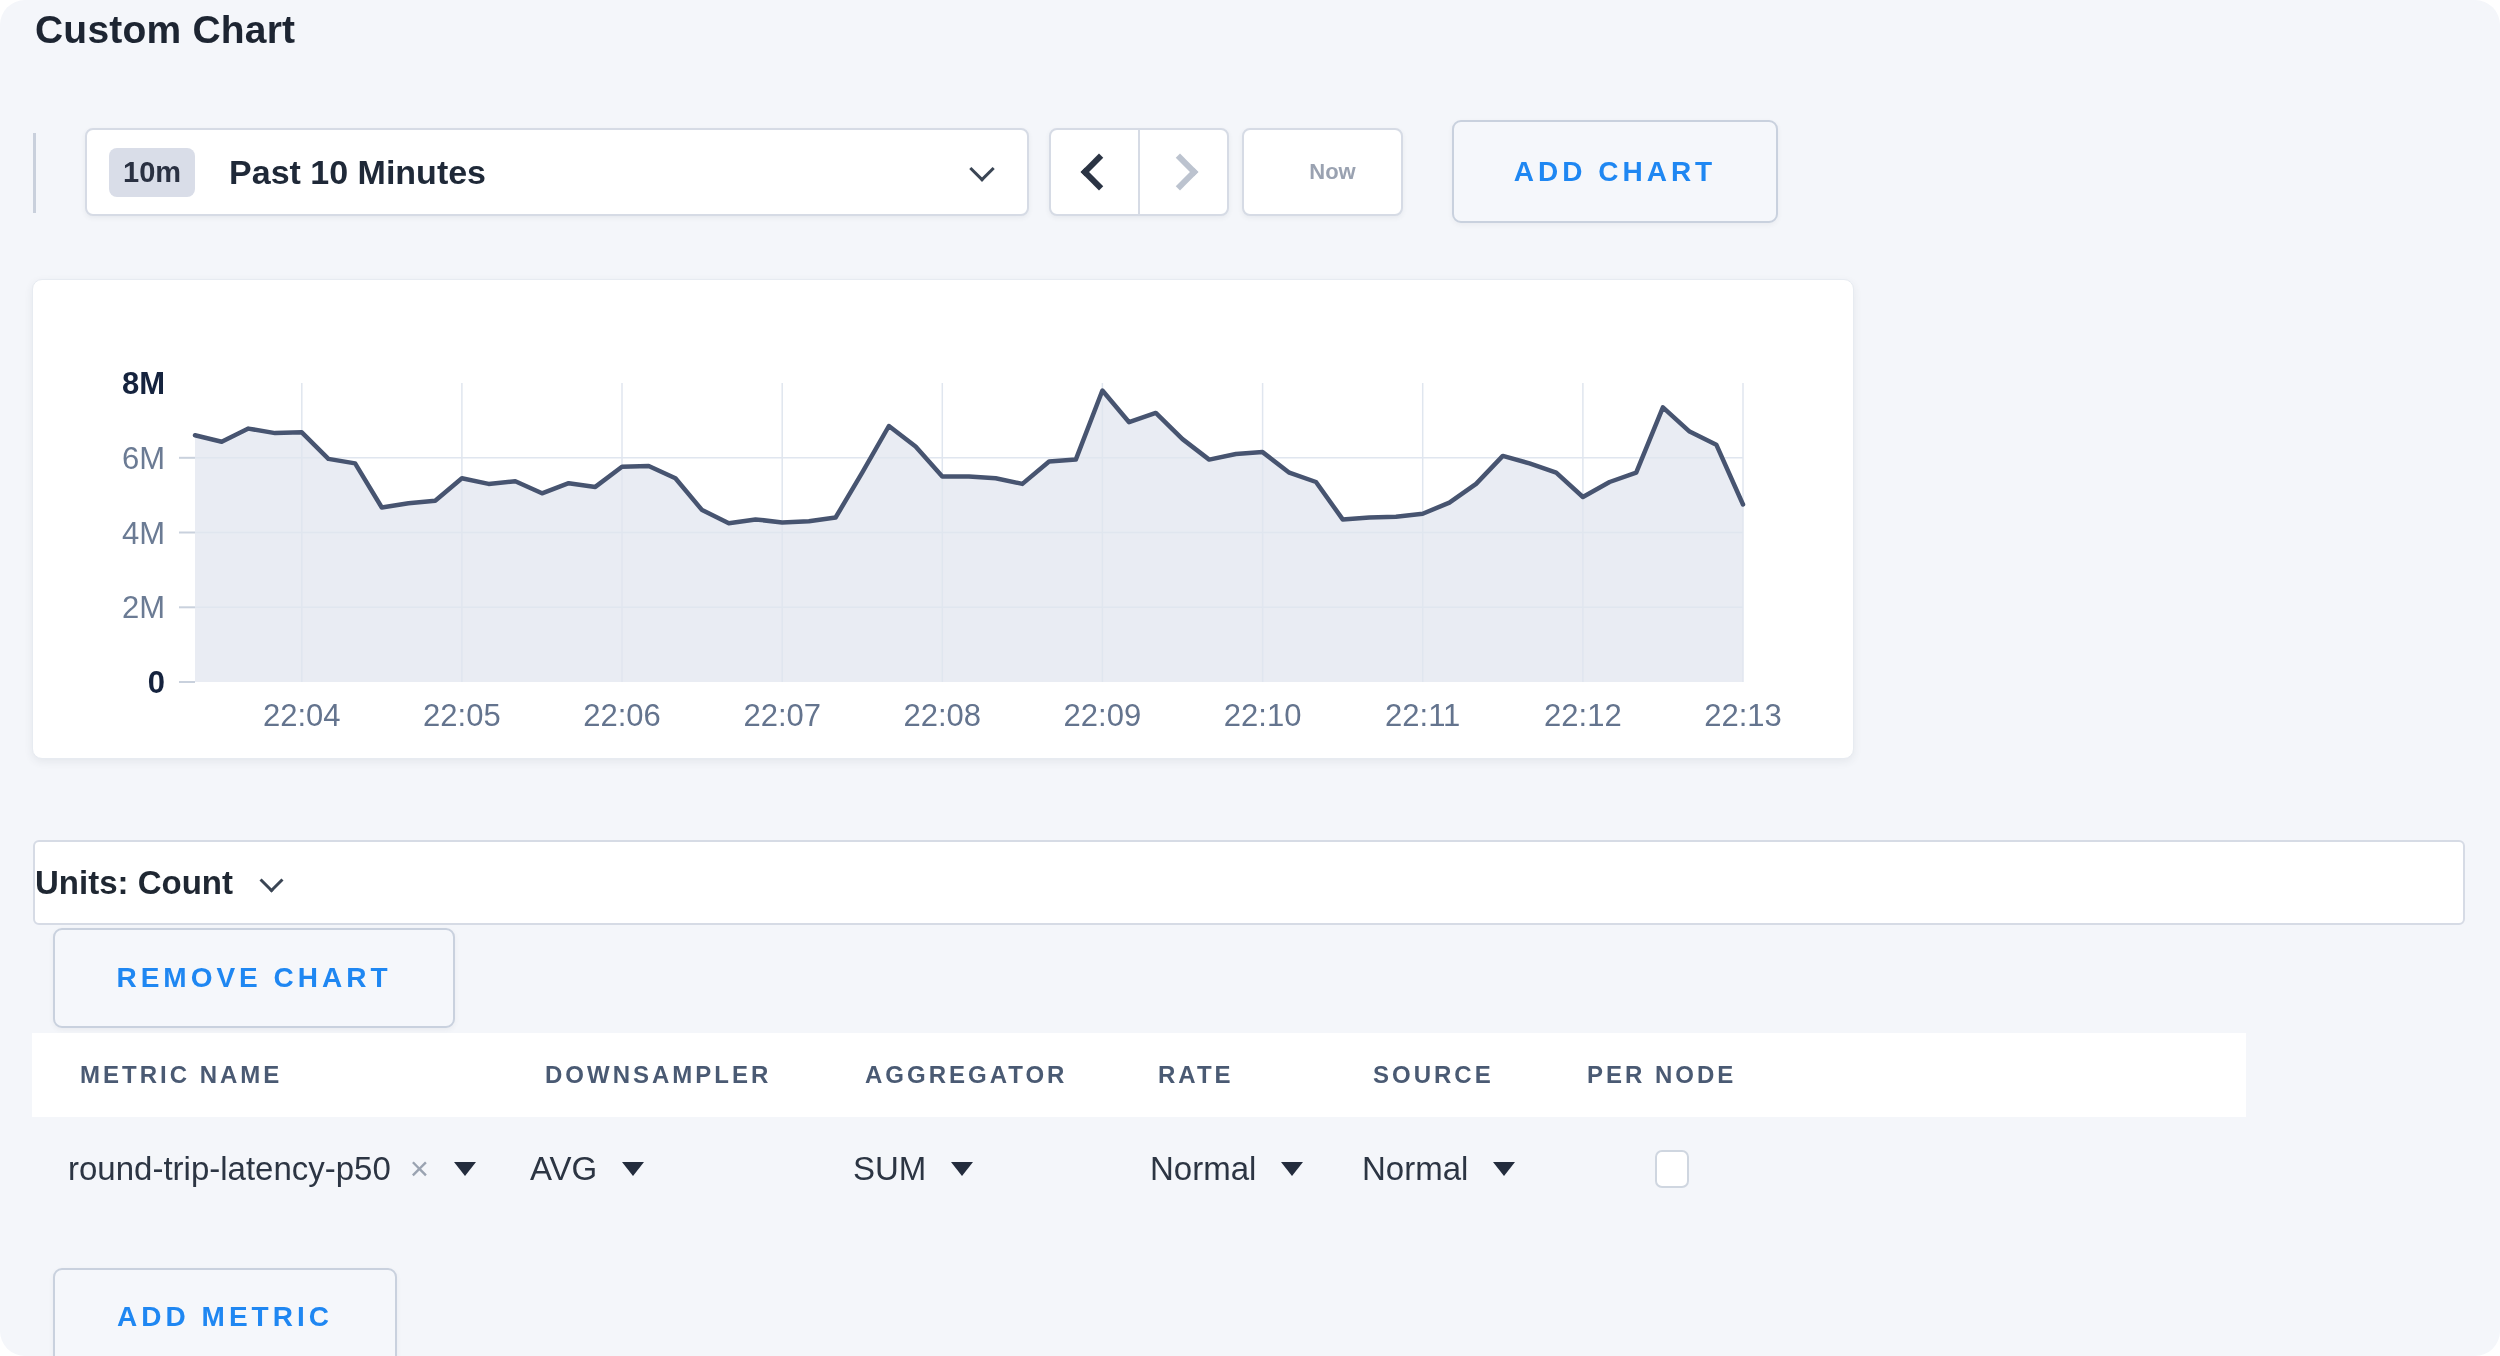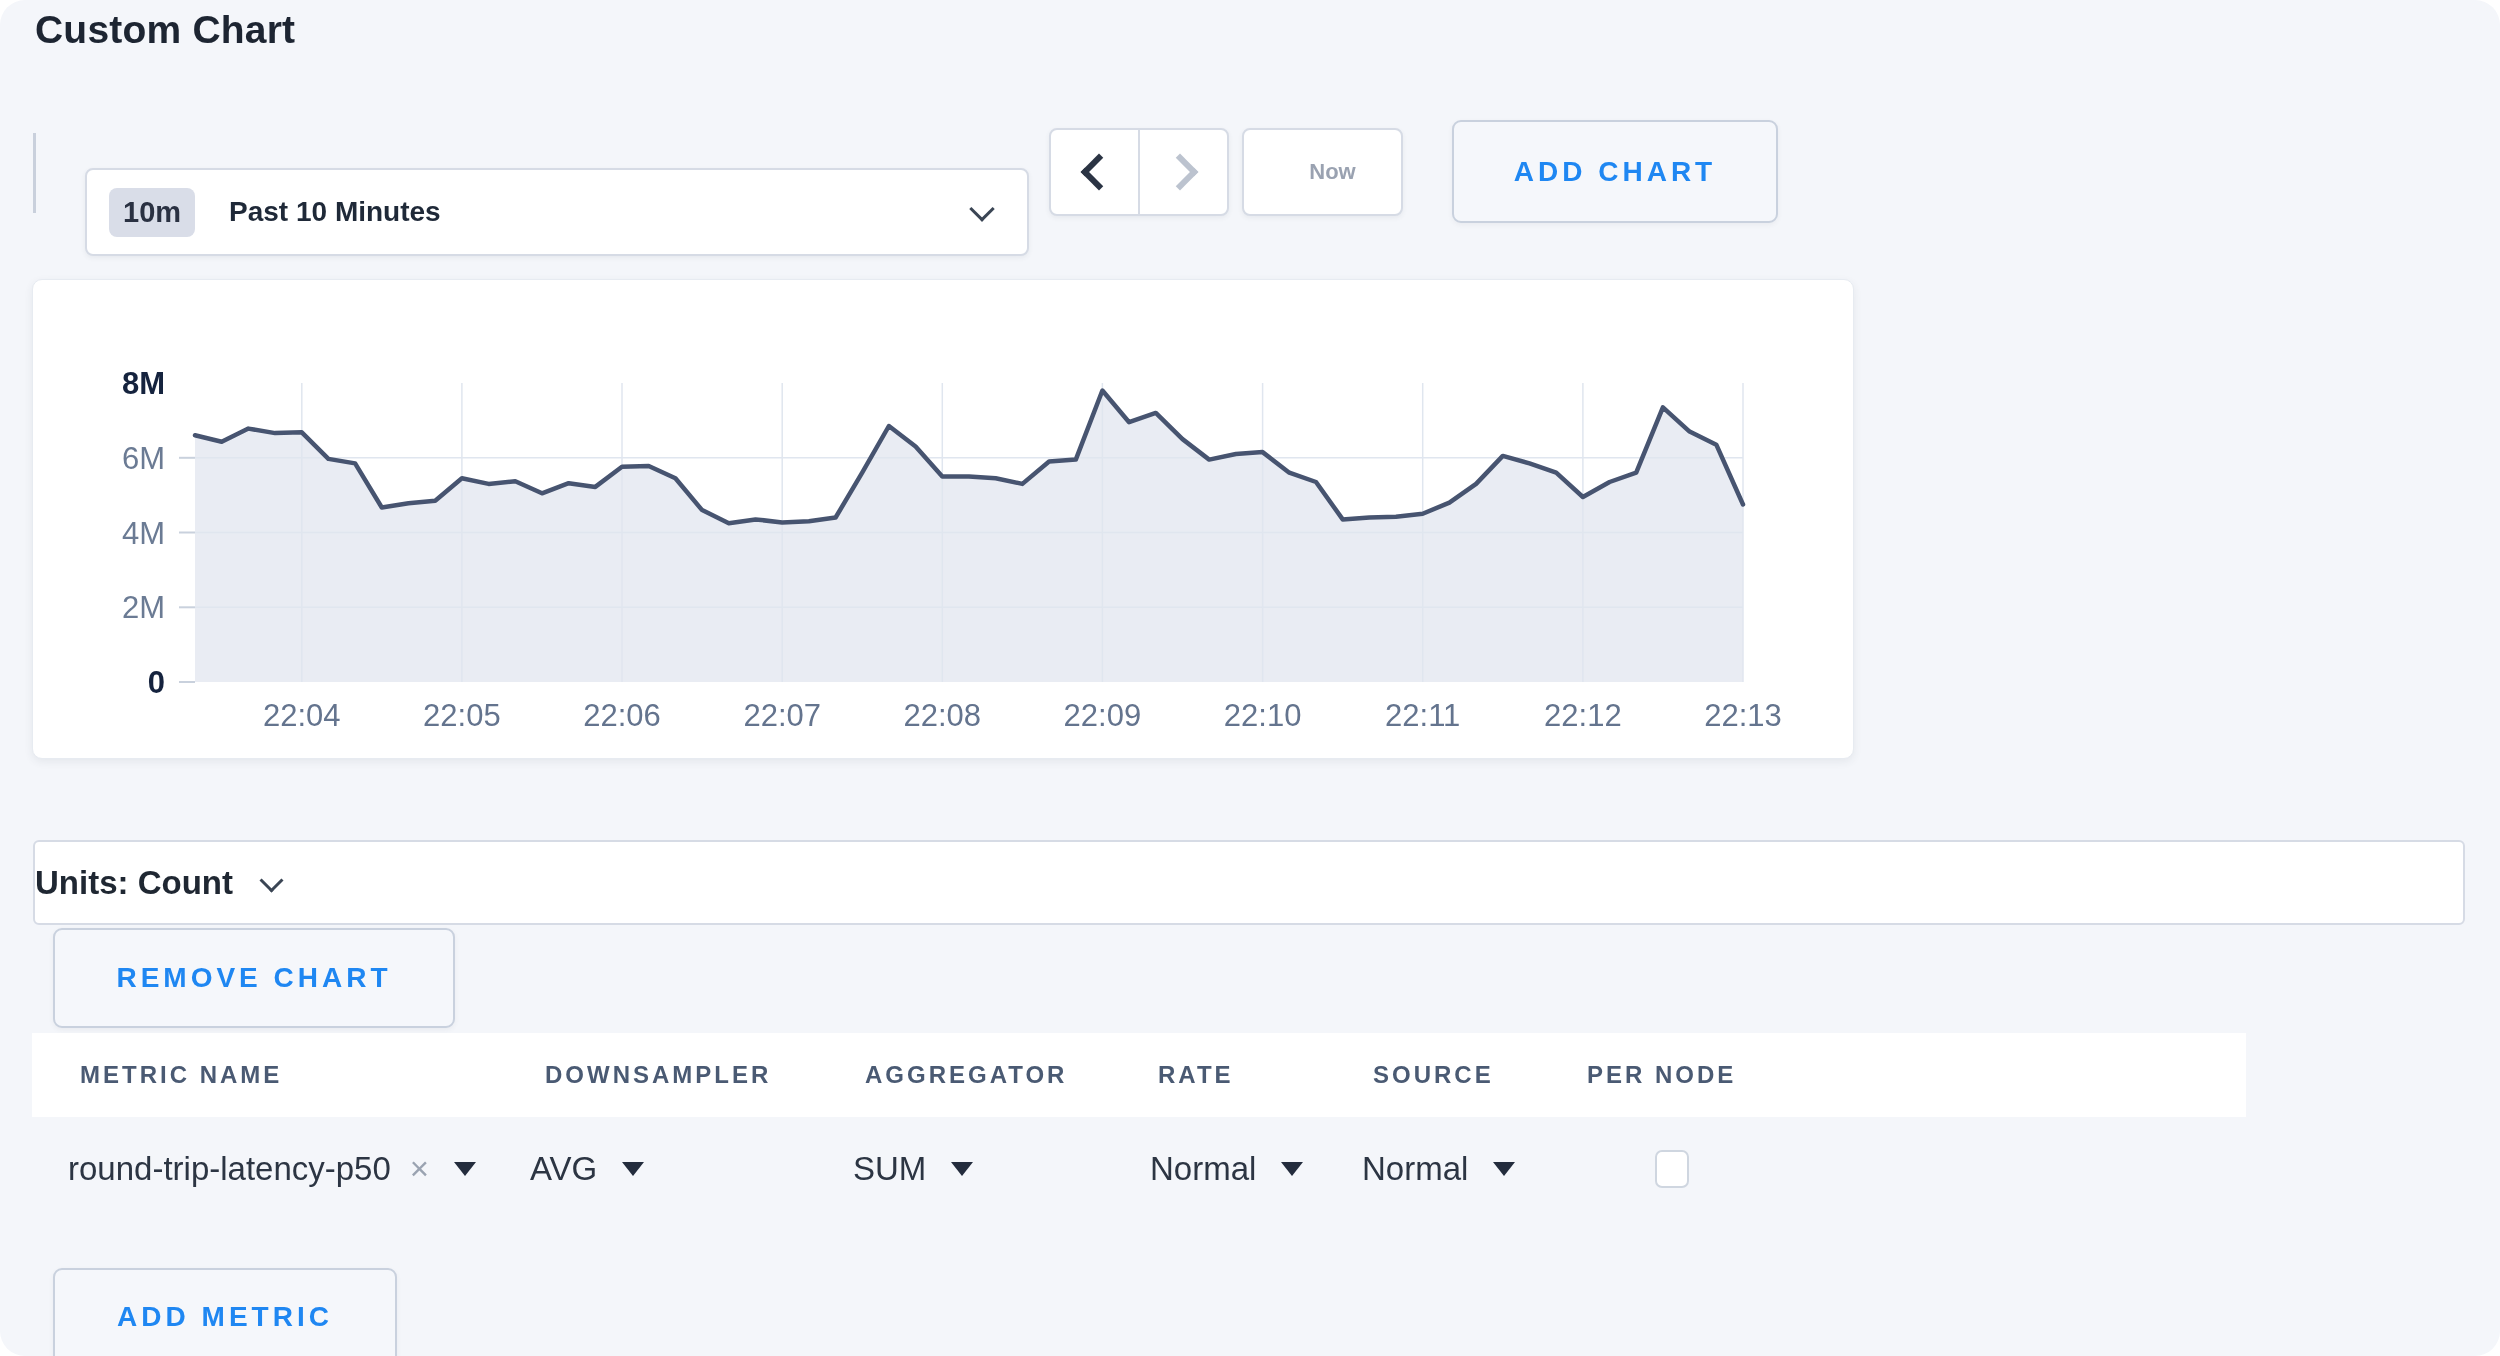--- a/index.html
+++ b/index.html
@@ -11,27 +11,26 @@
     position:absolute;left:35px;top:8px;font-size:39px;font-weight:600;
     color:#1d2532;letter-spacing:0.2px;
   }
   
   .toolbar-divider{position:absolute;left:33px;top:133px;width:3px;height:80px;background:#c9d0dc;}
   .time-select{
     position:absolute;left:85px;top:128px;width:944px;height:88px;background:#fff;
     border:2px solid #d6dbe5;border-radius:8px;box-sizing:border-box;
     display:flex;align-items:center;padding:0 36px 0 22px;cursor:pointer;
     box-shadow:0 2px 5px rgba(60,70,90,0.07);
-    margin-top:40px;
   }
   .time-badge{
     background:#d9dde8;border-radius:8px;padding:10px 14px;font-size:29px;
     font-weight:700;color:#2a3142;line-height:1;
   }
-  .time-label{margin-left:34px;font-size:28px;font-weight:700;color:#1f2938;}
+  .time-label{margin-left:34px;font-size:34px;font-weight:700;color:#1f2938;}
   .chev{display:inline-block;border-style:solid;border-color:#3a4554;border-width:0 3px 3px 0;}
   .chev-down{width:15px;height:15px;transform:rotate(45deg);margin-left:auto;margin-top:-6px;}
   .nav-group{
     position:absolute;left:1049px;top:128px;width:180px;height:88px;background:#fff;
     border:2px solid #d6dbe5;border-radius:8px;box-sizing:border-box;display:flex;
     box-shadow:0 2px 5px rgba(60,70,90,0.07);
   }
   .nav-btn{flex:1;display:flex;align-items:center;justify-content:center;cursor:pointer;}
   .nav-btn + .nav-btn{border-left:2px solid #d6dbe5;}
   .chev-left{width:20px;height:20px;border-width:0 6px 6px 0;border-color:#2b3444;transform:rotate(135deg);margin-left:8px;}

